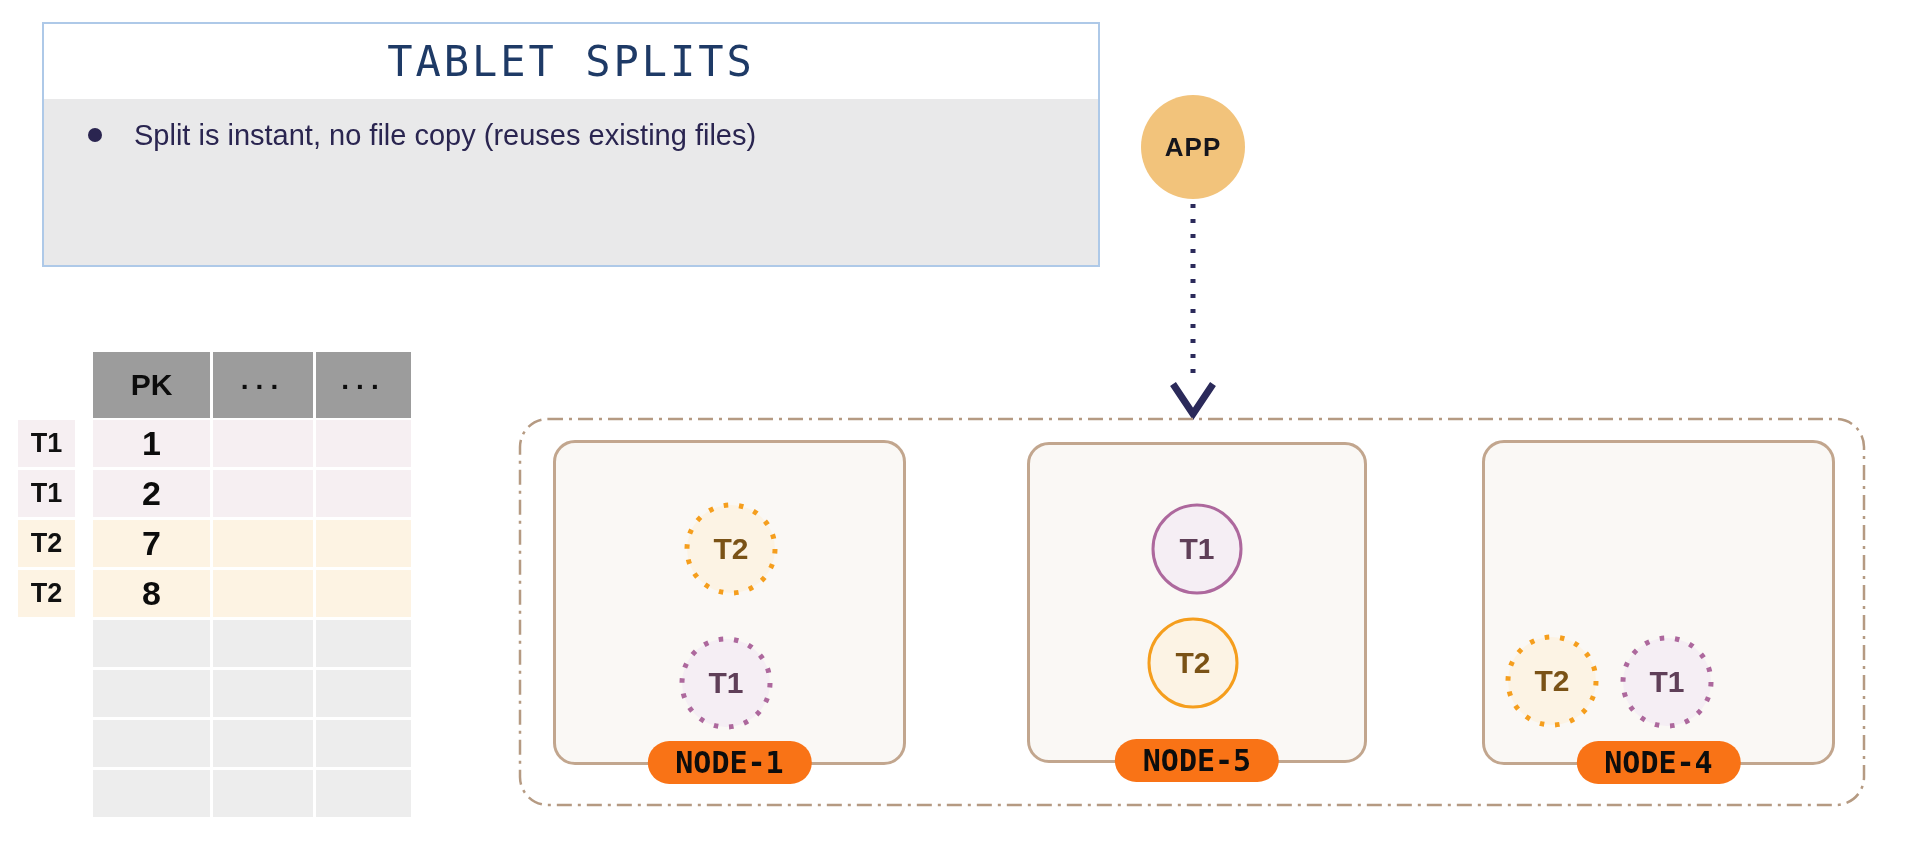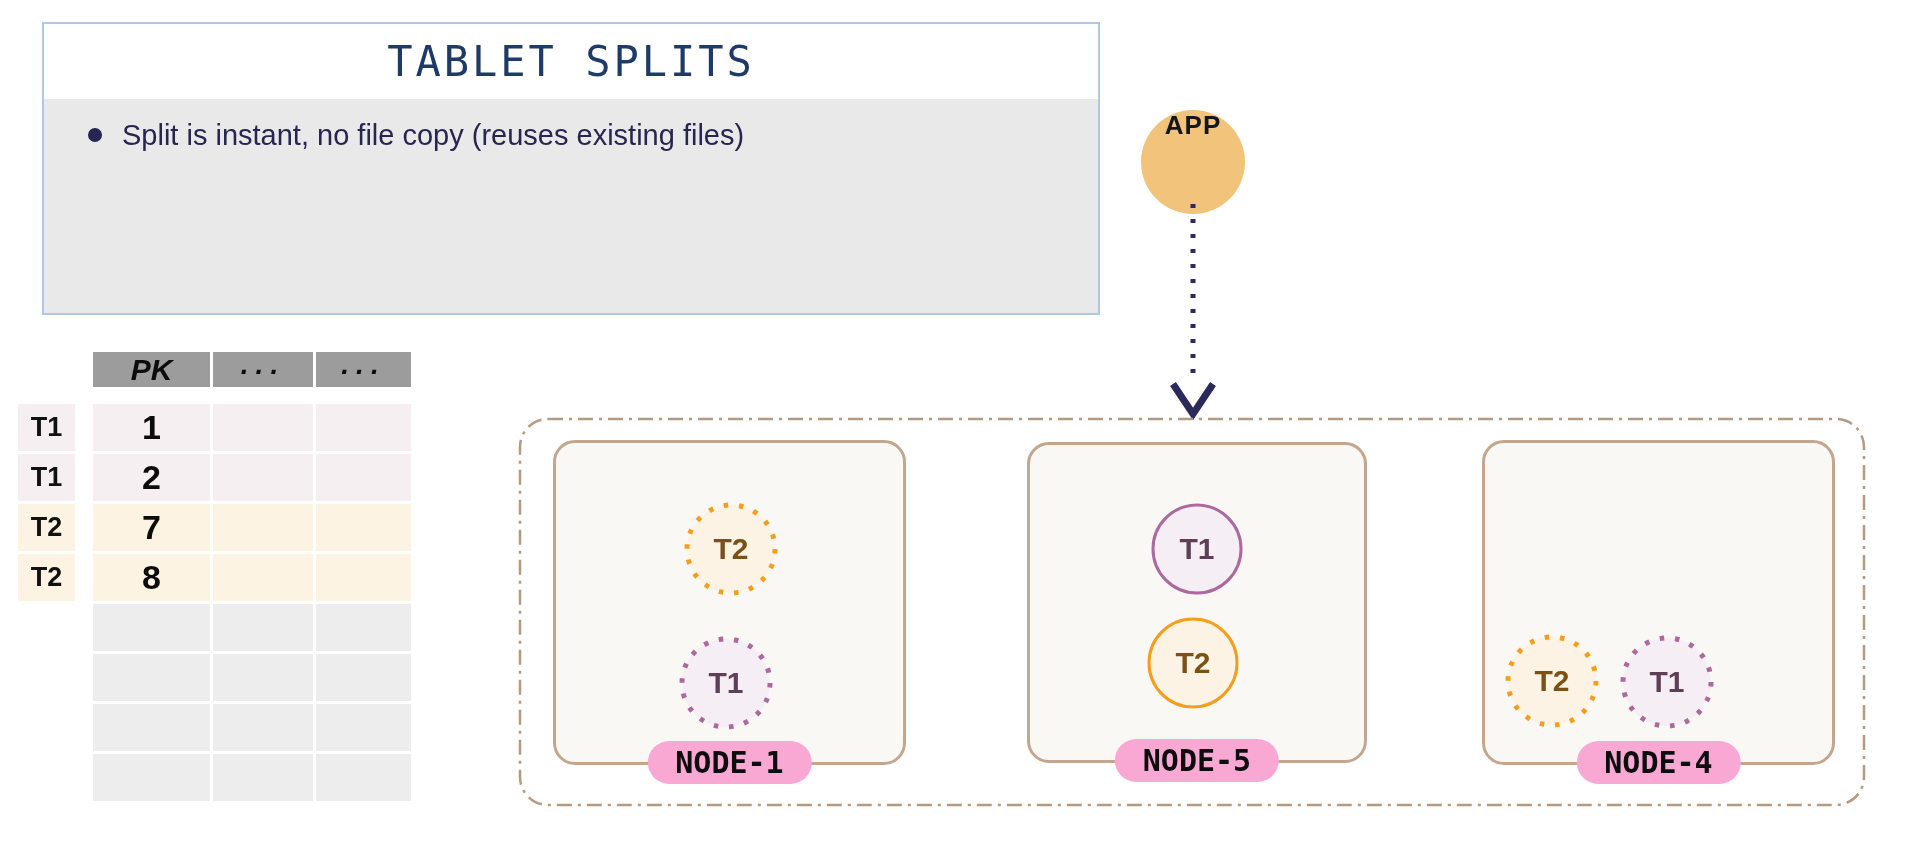--- a/index.html
+++ b/index.html
@@ -1,59 +1,59 @@
 <!DOCTYPE html>
 <html><head>
 <meta charset="utf-8">
 <style>
   html,body{margin:0;padding:0;background:#ffffff;}
   body{font-family:"Liberation Sans", sans-serif;}
   .canvas{position:relative;width:1911px;height:846px;background:#ffffff;overflow:hidden;}
 
   
-  .info-box{position:absolute;left:42px;top:22px;width:1058px;height:293px;
+  .info-box{position:absolute;left:42px;top:22px;width:1058px;height:245px;
     border:2px solid #aec9e8;box-sizing:border-box;background:#e9e9ea;}
   .info-box .hdr{height:75px;background:#ffffff;display:flex;align-items:center;justify-content:center;}
   .info-title{font-family:"DejaVu Sans Mono", monospace;font-size:42px;color:#1e3a66;letter-spacing:3px;font-weight:500;}
   .info-body{padding:14px 0 0 44px;}
   .bullet-row{display:flex;align-items:flex-start;margin-bottom:2px;}
   .bullet-dot{width:14px;height:14px;border-radius:50%;background:#2a2550;margin-top:15px;flex:0 0 auto;}
-  .bullet-text{margin-left:20px;font-size:29px;line-height:44px;color:#2a2550;max-width:770px;}
-
-  
-  .app-circle{position:absolute;left:1141px;top:110px;width:104px;height:104px;border-radius:50%;
-    background:#f2c37b;display:flex;justify-content:center;
+  .bullet-text{margin-left:32px;font-size:29px;line-height:44px;color:#2a2550;max-width:770px;}
+
+  
+  .app-circle{position:absolute;left:1141px;top:95px;width:104px;height:104px;border-radius:50%;
+    background:#f2c37b;display:flex;align-items:center;justify-content:center;
     font-size:26px;font-weight:bold;color:#15151c;letter-spacing:1px;}
   .arrow-svg{position:absolute;left:1169px;top:202px;}
 
   
   .pk-table{position:absolute;left:18px;top:352px;}
   .trow{display:flex;margin-bottom:3px;}
   .trow.hdr-row{margin-bottom:2px;}
   .lbl-cell{width:57px;height:47px;margin-right:18px;display:flex;align-items:center;justify-content:center;
     font-weight:bold;font-size:27px;color:#111;}
   .hdr-row .lbl-cell{height:50px;background:transparent;}
   .cell{width:100px;height:47px;margin-right:3px;display:flex;align-items:center;justify-content:center;}
   .cell.c1{width:117px;}
   .cell.c3{width:95px;margin-right:0;}
-  .hdr-row .cell{height:35px;background:#9c9c9c;font-weight:bold;font-size:30px;color:#0c0c0c;font-style:italic;}
+  .hdr-row .cell{height:66px;background:#9c9c9c;font-weight:bold;font-size:30px;color:#0c0c0c;}
   .hdr-row .cell.dots{letter-spacing:7px;font-size:28px;padding-bottom:10px;box-sizing:border-box;}
   .bg-t1{background:#f6eff2;}
   .bg-t2{background:#fdf3e3;}
   .bg-empty{background:#ededed;}
   .pk-val{font-weight:bold;font-size:34px;color:#0c0c0c;}
 
   
   .cluster-svg{position:absolute;left:518px;top:417px;}
   .node{position:absolute;border:3px solid #c2a68e;border-radius:22px;background:#faf8f5;box-sizing:border-box;}
   .node-1{left:553px;top:440px;width:353px;height:325px;}
   .node-2{left:1027px;top:442px;width:340px;height:321px;}
   .node-3{left:1482px;top:440px;width:353px;height:325px;}
   .node-pill{position:absolute;left:50%;bottom:-22px;transform:translateX(-50%);
-    background:#f9a8d4;border-radius:23px;padding:4px 28px;white-space:nowrap;
+    background:#f97316;border-radius:23px;padding:4px 28px;white-space:nowrap;
     font-family:"DejaVu Sans Mono", monospace;font-weight:bold;font-size:30px;color:#0d0d0d;}
 
   
   .tablet{position:absolute;width:96px;height:96px;}
   .tablet svg{position:absolute;left:0;top:0;width:96px;height:96px;}
   .tablet .ring{fill:none;}
   .tablet.orange .ring{fill:#fcf3e4;stroke:#f59e1d;}
   .tablet.purple .ring{fill:#f5eef4;stroke:#ad689d;}
   .tablet.dotted .ring{stroke-width:5;stroke-dasharray:4.5 10.86;}
   .tablet.solid .ring{stroke-width:3;}

